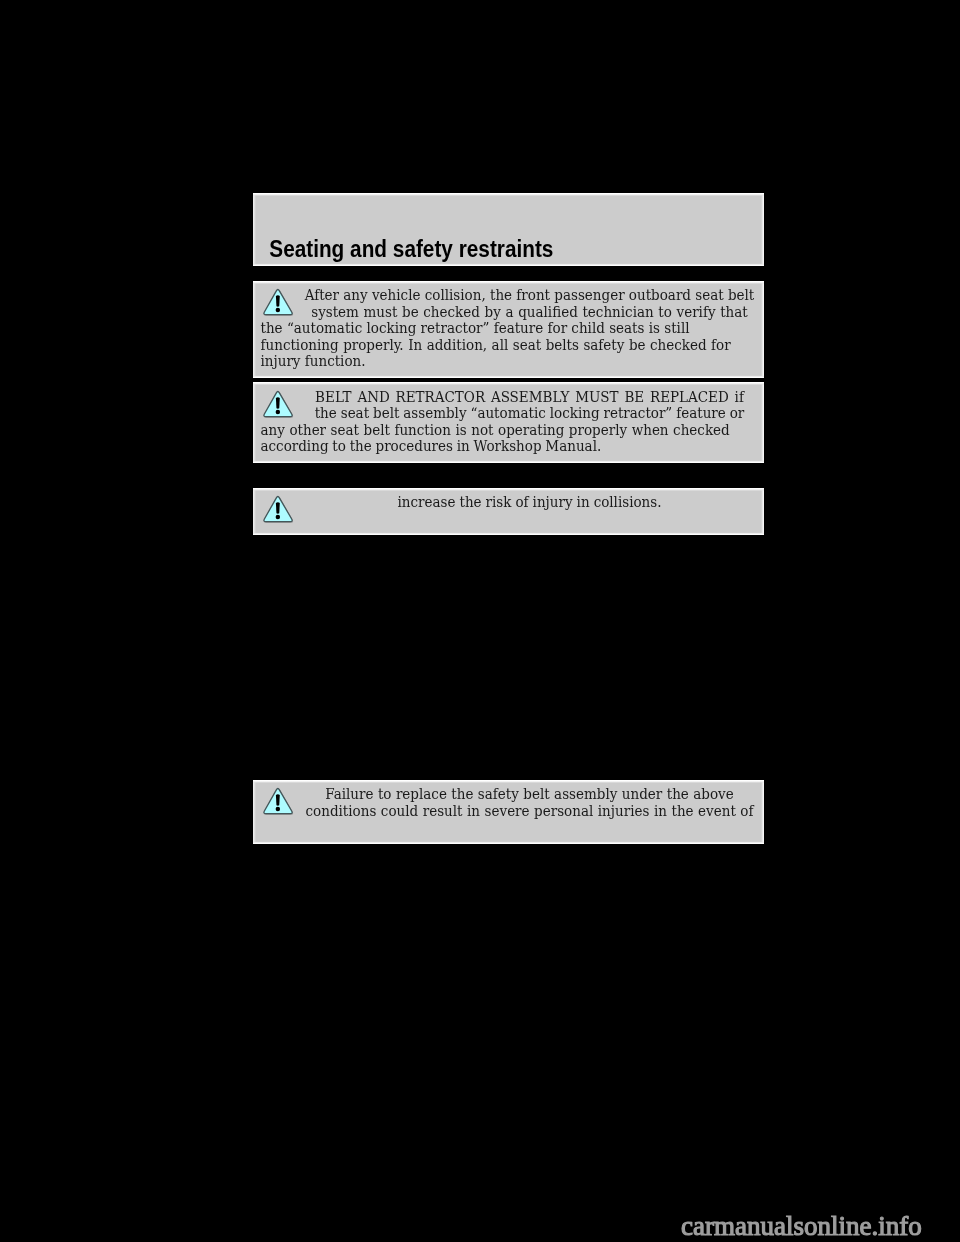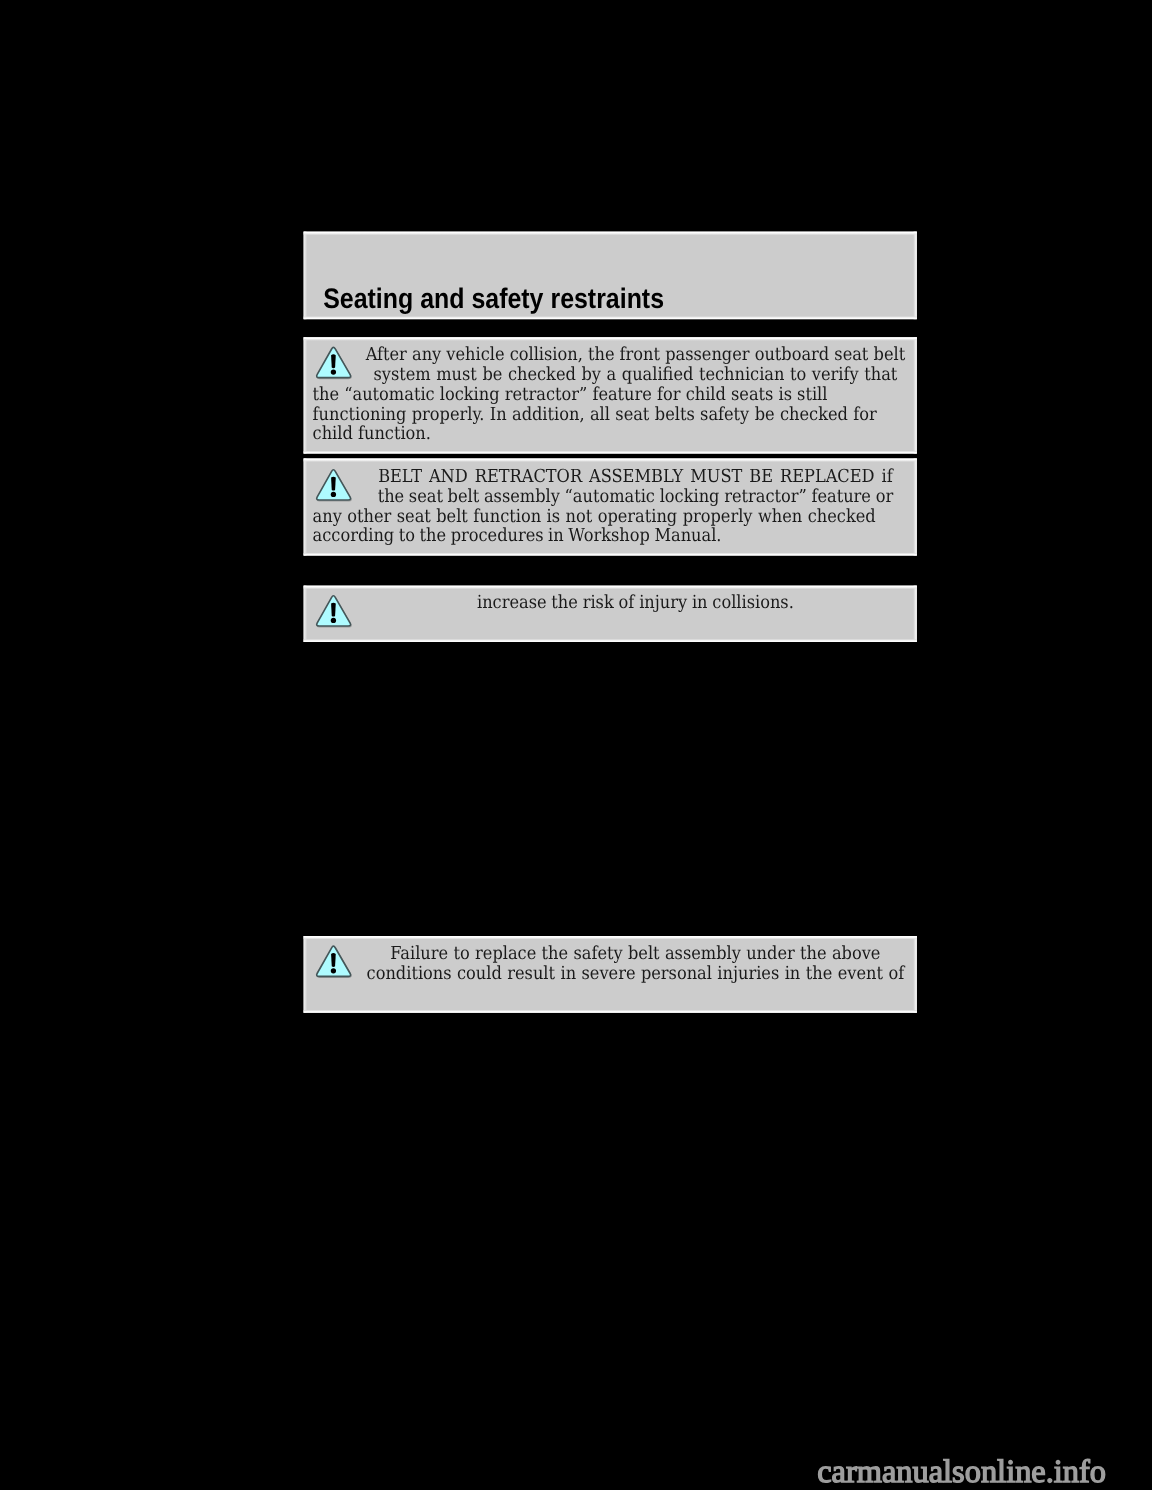--- a/index.html
+++ b/index.html
@@ -96,21 +96,21 @@
         <svg class="tri" viewBox="0 0 32 29">
           <path d="M14.35 3.82 L2.37 25.04 Q0.90 27.65 3.90 27.65 L28.16 27.65 Q31.20 27.65 29.68 25.02 L17.38 3.80 Q15.85 1.15 14.35 3.82 Z" fill="none" stroke="#9b9b9b" stroke-width="1.1" transform="translate(0.45,0.75)"></path>
           <path d="M14.35 3.82 L2.37 25.04 Q0.90 27.65 3.90 27.65 L28.16 27.65 Q31.20 27.65 29.68 25.02 L17.38 3.80 Q15.85 1.15 14.35 3.82 Z" fill="#aefbff" stroke="#445659" stroke-width="1.35"></path>
           <path d="M13.90 8.95 Q15.85 7.45 17.80 8.95 L17.25 19.30 Q15.85 20.25 14.45 19.30 Z" fill="#000000"></path>
           <circle cx="15.85" cy="23.05" r="2.2" fill="#000000"></circle>
         </svg>
       <div class="l ind">After any vehicle collision, the front passenger outboard seat belt</div>
       <div class="l ind" style="word-spacing:0.37px">system must be checked by a qualified technician to verify that</div>
       <div class="l">the “automatic locking retractor” feature for child seats is still</div>
       <div class="l" style="word-spacing:0.21px">functioning properly. In addition, all seat belts safety be checked for</div>
-      <div class="l">child function.</div>
+      <div class="l">injury function.</div>
     </div>
   </div>
 
   <div class="panel warn" style="top:382px;height:81px">
     <div class="lines">
         <svg class="tri" viewBox="0 0 32 29">
           <path d="M14.35 3.82 L2.37 25.04 Q0.90 27.65 3.90 27.65 L28.16 27.65 Q31.20 27.65 29.68 25.02 L17.38 3.80 Q15.85 1.15 14.35 3.82 Z" fill="none" stroke="#9b9b9b" stroke-width="1.1" transform="translate(0.45,0.75)"></path>
           <path d="M14.35 3.82 L2.37 25.04 Q0.90 27.65 3.90 27.65 L28.16 27.65 Q31.20 27.65 29.68 25.02 L17.38 3.80 Q15.85 1.15 14.35 3.82 Z" fill="#aefbff" stroke="#445659" stroke-width="1.35"></path>
           <path d="M13.90 8.95 Q15.85 7.45 17.80 8.95 L17.25 19.30 Q15.85 20.25 14.45 19.30 Z" fill="#000000"></path>
           <circle cx="15.85" cy="23.05" r="2.2" fill="#000000"></circle>

